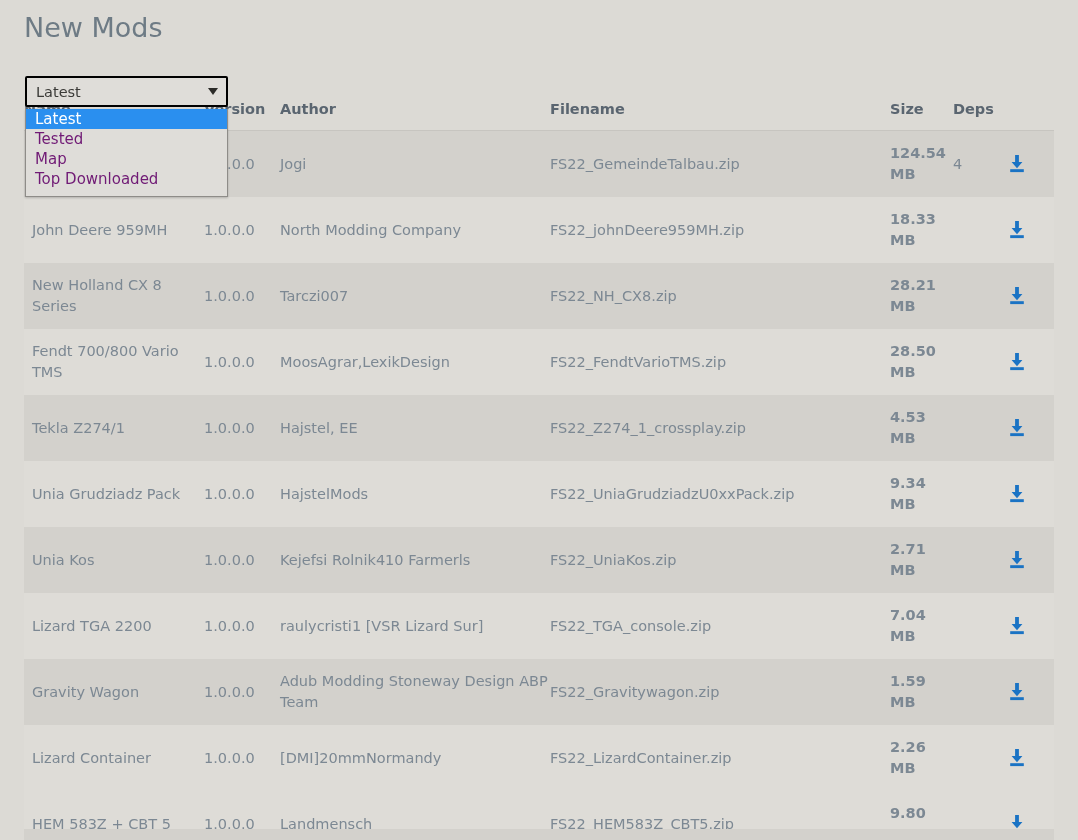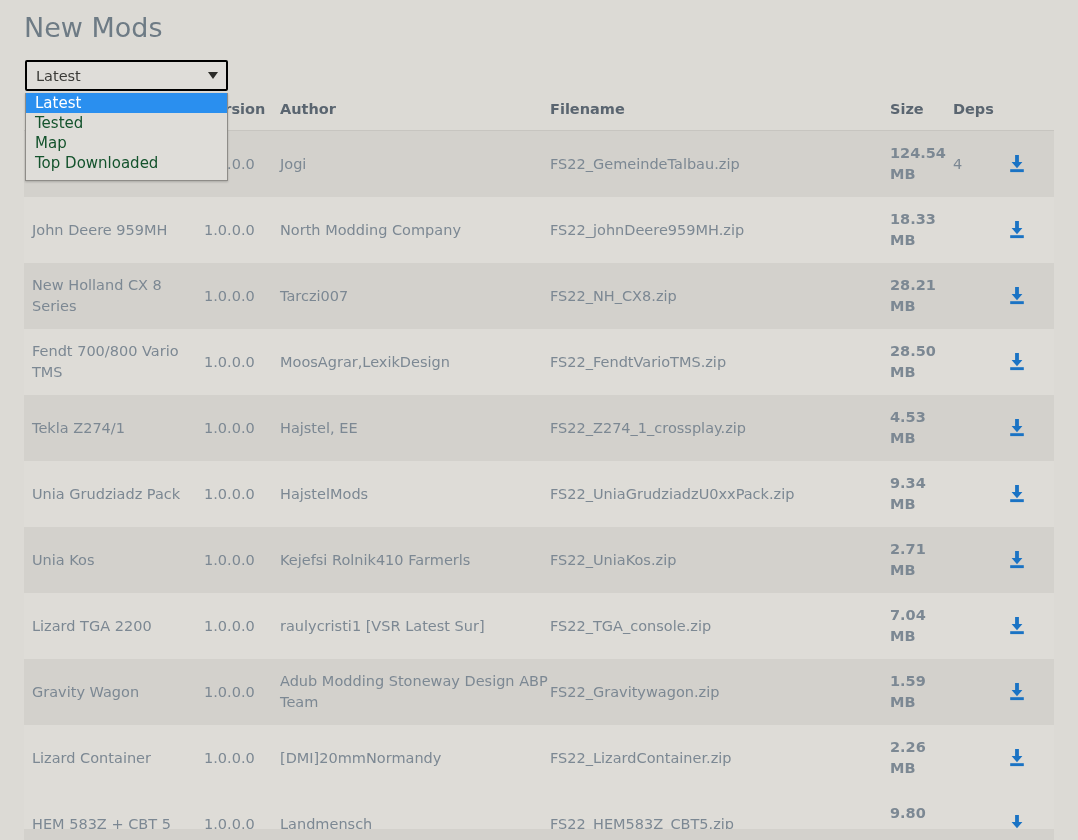--- a/index.html
+++ b/index.html
@@ -101,21 +101,21 @@
     top: 829px;
     width: 1030px;
     height: 11px;
     background: #d3d1cc;
   }
 
   
   .select-area {
     position: absolute;
     left: 25px;
-    top: 60px;
+    top: 76px;
     width: 203px;
     z-index: 40;
   }
   .select-box {
     position: relative;
     width: 203px;
     height: 31px;
     background: #dfddd9;
     border: 2px solid #000000;
     border-radius: 2px;
@@ -148,21 +148,21 @@
     border-top: none;
     box-shadow: 0 1px 2px rgba(0,0,0,0.20);
     padding: 0;
     z-index: 50;
   }
   .dd-item {
     font-size: 15px;
     line-height: 20px;
     padding: 0px 0 0 9px;
     height: 20px;
-    color: #14532d;
+    color: #701a75;
     white-space: nowrap;
     cursor: pointer;
   }
   .dd-item.selected {
     background: #2a8fef;
     color: #ffffff;
   }
   .dd-spacer { height: 7px; }
 </style>
 </head>
@@ -275,21 +275,21 @@
             <td class="cell-size">2.71 MB</td>
             <td class="cell-deps"></td>
             <td class="cell-dl"><span class="dl-icon"><svg width="22" height="22" viewBox="0 0 22 22" aria-hidden="true">
                   <path d="M9.1 2 h3.8 v7.1 h3.5 L11 15.3 L5.6 9.1 h3.5 z" fill="#1a73c4"></path>
                   <rect x="4.2" y="16.2" width="13.6" height="2.9" fill="#1a73c4"></rect>
                 </svg></span></td>
           </tr>
           <tr class="even">
             <td class="cell-name">Lizard TGA 2200</td>
             <td class="cell-version">1.0.0.0</td>
-            <td class="cell-author">raulycristi1 [VSR Latest Sur]</td>
+            <td class="cell-author">raulycristi1 [VSR Lizard Sur]</td>
             <td class="cell-file">FS22_TGA_console.zip</td>
             <td class="cell-size">7.04 MB</td>
             <td class="cell-deps"></td>
             <td class="cell-dl"><span class="dl-icon"><svg width="22" height="22" viewBox="0 0 22 22" aria-hidden="true">
                   <path d="M9.1 2 h3.8 v7.1 h3.5 L11 15.3 L5.6 9.1 h3.5 z" fill="#1a73c4"></path>
                   <rect x="4.2" y="16.2" width="13.6" height="2.9" fill="#1a73c4"></rect>
                 </svg></span></td>
           </tr>
           <tr class="odd">
             <td class="cell-name">Gravity Wagon</td>

